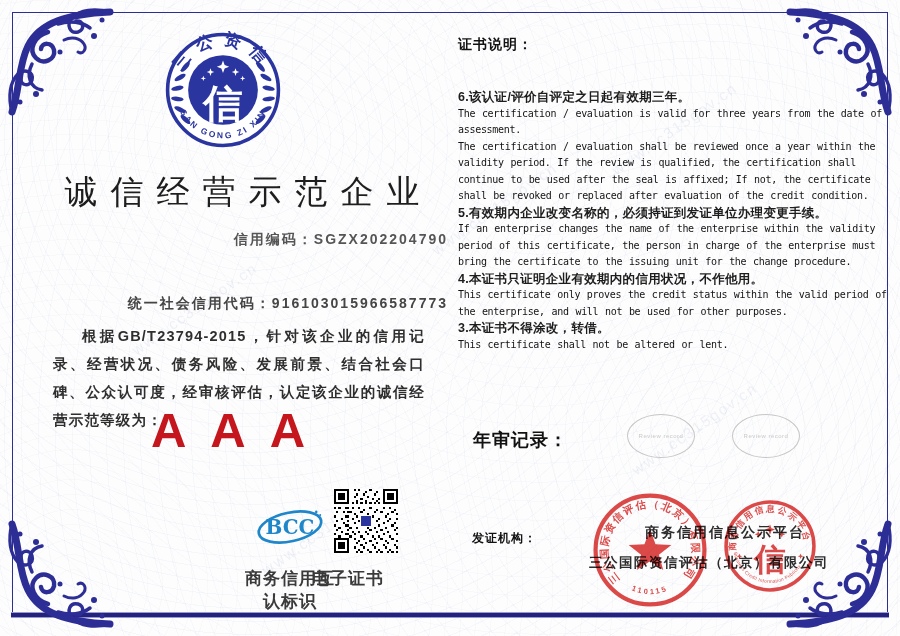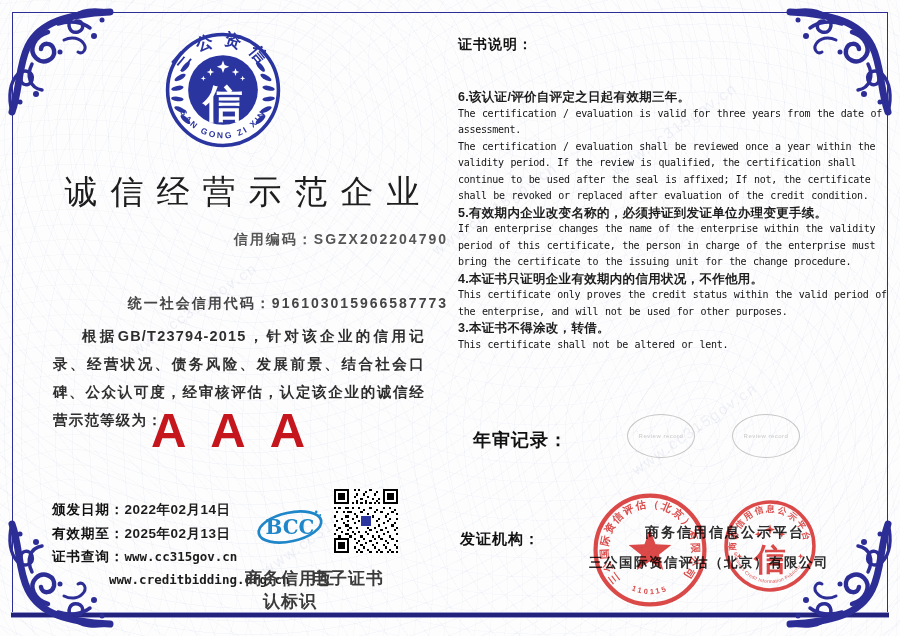--- a/index.html
+++ b/index.html
@@ -47,21 +47,21 @@
   .instructions{position:absolute;left:458px;top:36px;width:443px;}
   .inst-heading{font-size:14px;font-weight:bold;color:#111;letter-spacing:1px;margin-bottom:35px;}
   .item-zh{font-size:12.5px;font-weight:700;line-height:16.5px;color:#1d1d1d;letter-spacing:0.3px;}
   .item-en{font-size:10px;font-family:"DejaVu Sans Mono","Liberation Mono",monospace;line-height:16.5px;
     color:#121212;letter-spacing:-0.3px;word-spacing:1px;}
   .annual-label{position:absolute;left:473px;top:428px;font-size:18px;font-weight:bold;color:#111;letter-spacing:1px;}
   .review-oval{position:absolute;top:414px;width:66px;height:42px;border:1.3px solid #c6c6c6;border-radius:50%;
     display:flex;align-items:center;justify-content:center;}
   .oval-1{left:627px;} .oval-2{left:732px;}
   .review-oval span{font-size:6px;color:#c9c9c9;letter-spacing:0.5px;}
-  .issuer-label{position:absolute;left:460px;top:530px;font-size:15px;font-weight:bold;color:#111;letter-spacing:1px;}
+  .issuer-label{position:absolute;left:472px;top:530px;font-size:12px;font-weight:bold;color:#111;letter-spacing:1px;}
   .issuer-line1{position:absolute;left:645px;top:524px;font-size:14px;font-weight:600;color:#2c2c2c;letter-spacing:2px;white-space:nowrap;}
   .issuer-line2{position:absolute;left:589px;top:554px;font-size:13.5px;font-weight:600;color:#2c2c2c;letter-spacing:1.5px;white-space:nowrap;}
   .stamp{position:absolute;opacity:0.88;mix-blend-mode:multiply;pointer-events:none;}
   .stamp1{left:589px;top:489px;width:122px;height:122px;}
   .stamp2{left:719px;top:495px;width:102px;height:102px;}
 </style>
 </head>
 <body>
 
 <div id="cert">
@@ -146,34 +146,20 @@
   </div>
 
   <div class="code-line uscc">
     <span>统一社会信用代码：</span><span>916103015966587773</span>
   </div>
 
   <div class="body-para">根据GB/T23794-2015，针对该企业的信用记录、经营状况、债务风险、发展前景、结合社会口碑、公众认可度，经审核评估，认定该企业的诚信经营示范等级为：</div>
 
   <div class="grade">AAA</div>
 
-  <div class="info">
-    <div class="row">
-      <span class="lbl">颁发日期：</span><span class="val">2022年02月14日</span>
-    </div>
-    <div class="row">
-      <span class="lbl">有效期至：</span><span class="val">2025年02月13日</span>
-    </div>
-    <div class="row">
-      <span class="lbl">证书查询：</span><span class="val url">www.cc315gov.cn</span>
-    </div>
-    <div class="row indent">
-      <span class="val url">www.creditbidding.org.cn</span>
-    </div>
-  </div>
 
   <svg class="bcc-badge" viewBox="0 0 88 56">
     <ellipse cx="44" cy="28" rx="40" ry="18" fill="none" stroke="#1f87c9" stroke-width="3.4" transform="rotate(-12 44 28)"></ellipse>
     <circle cx="77" cy="9" r="1.6" fill="#1f87c9"></circle>
     <circle cx="82" cy="13" r="1.2" fill="#1f87c9"></circle>
     <text x="44" y="37" text-anchor="middle" font-size="25" font-weight="bold" font-family="DejaVu Serif, Liberation Serif, serif" fill="#1f87c9">BCC</text>
   </svg>
 
   <svg class="qr" viewBox="0 0 29 29" shape-rendering="crispEdges">
     <rect x="0" y="0" width="29" height="29" fill="#fff"></rect>

